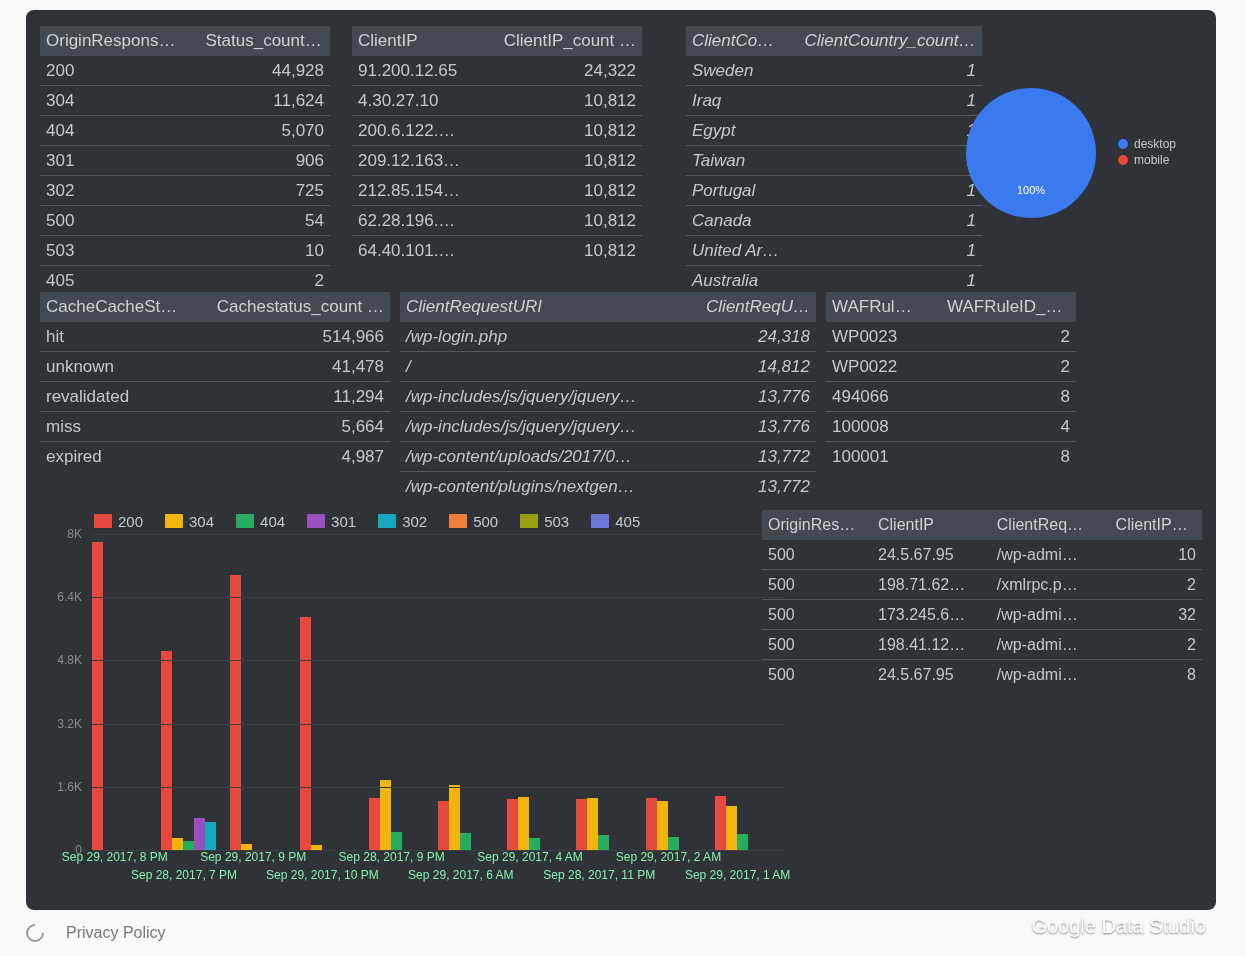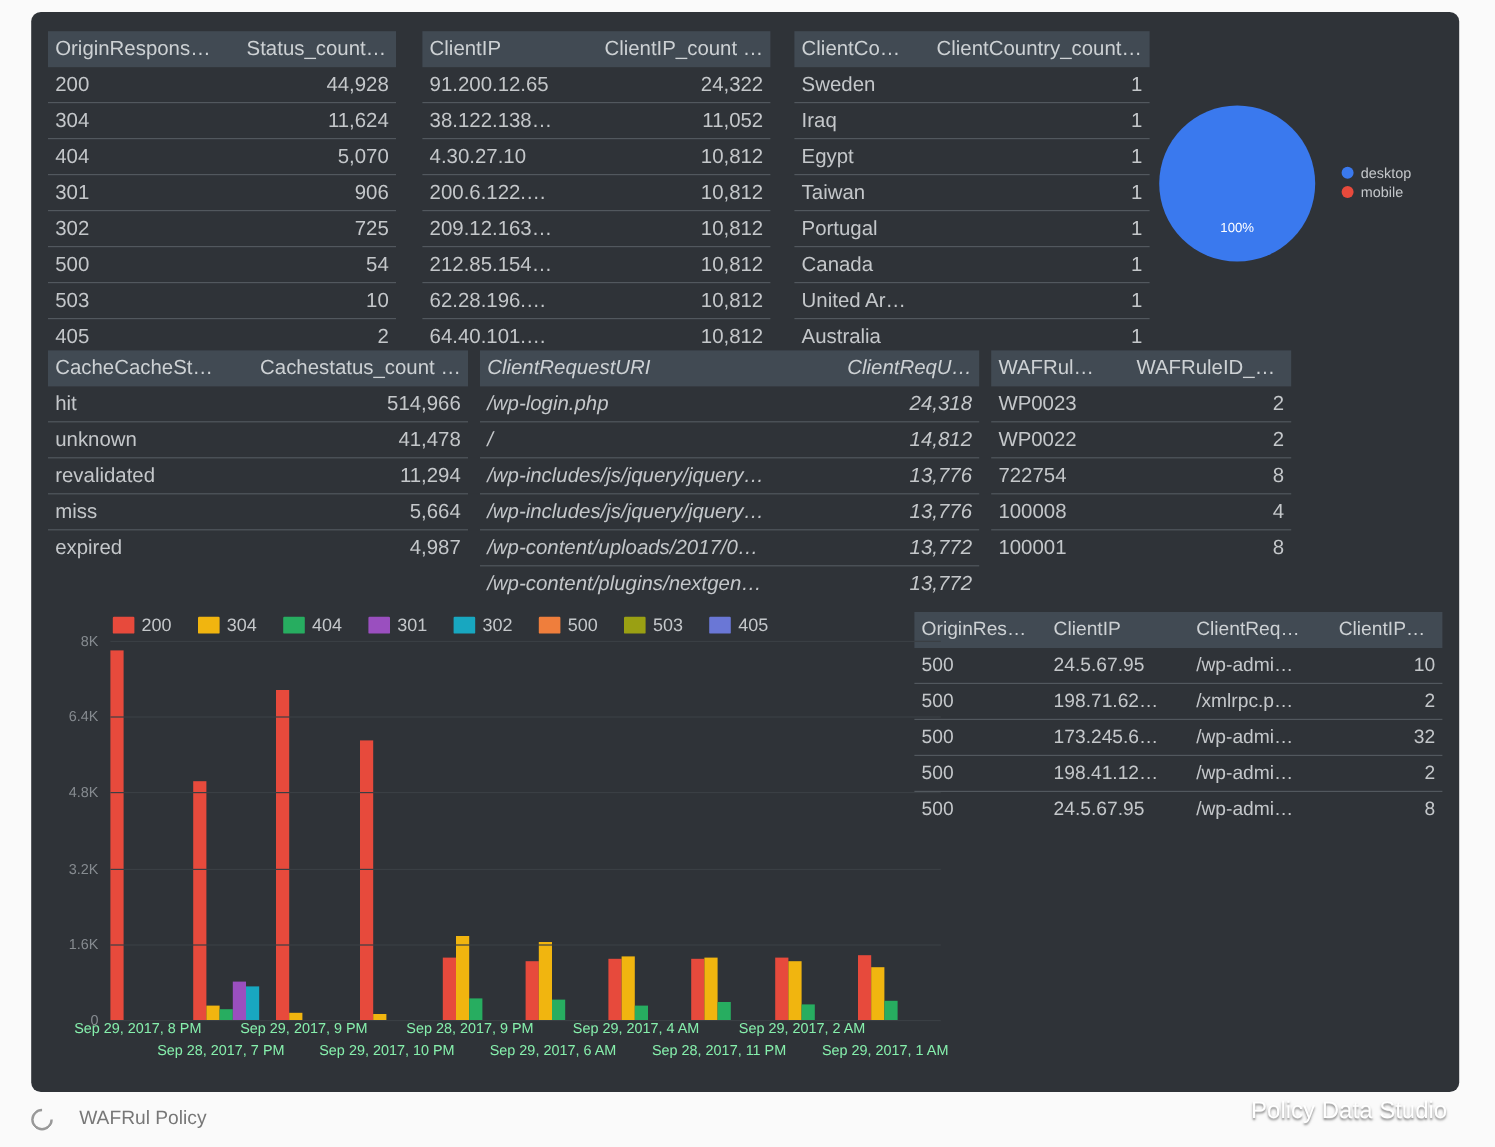--- a/index.html
+++ b/index.html
@@ -88,24 +88,20 @@
     <div class="tbl" id="tbl-clientip" style="left:326px;top:16px; width:290px;">
         <div class="hdr">
           <div class="cell" style="width: 50%;">ClientIP</div>
           <div class="cell" style="width: 50%; text-align: right;">ClientIP_count …</div>
         </div>
         <div class="row">
           <div class="cell" style="width: 50%;">91.200.12.65</div>
           <div class="cell num" style="width: 50%;">24,322</div>
         </div>
         <div class="row">
-          <div class="cell" style="width: 50%;">38.122.138…</div>
-          <div class="cell num" style="width: 50%;">11,052</div>
-        </div>
-        <div class="row">
           <div class="cell" style="width: 50%;">4.30.27.10</div>
           <div class="cell num" style="width: 50%;">10,812</div>
         </div>
         <div class="row">
           <div class="cell" style="width: 50%;">200.6.122.…</div>
           <div class="cell num" style="width: 50%;">10,812</div>
         </div>
         <div class="row">
           <div class="cell" style="width: 50%;">209.12.163…</div>
           <div class="cell num" style="width: 50%;">10,812</div>
@@ -116,21 +112,21 @@
         </div>
         <div class="row">
           <div class="cell" style="width: 50%;">62.28.196.…</div>
           <div class="cell num" style="width: 50%;">10,812</div>
         </div>
         <div class="row">
           <div class="cell" style="width: 50%;">64.40.101.…</div>
           <div class="cell num" style="width: 50%;">10,812</div>
         </div>
       </div>
-    <div class="tbl" id="tbl-country" style="left:636px;top:16px; width:296px;">
+    <div class="tbl" id="tbl-country" style="left:660px;top:16px; width:296px;font-style:italic;">
         <div class="hdr">
           <div class="cell" style="width: 38%;">ClientCo…</div>
           <div class="cell" style="width: 62%; text-align: right;">ClientCountry_count …</div>
         </div>
         <div class="row">
           <div class="cell" style="width: 38%;">Sweden</div>
           <div class="cell num" style="width: 62%;">1</div>
         </div>
         <div class="row">
           <div class="cell" style="width: 38%;">Iraq</div>
@@ -241,21 +237,21 @@
         </div>
         <div class="row">
           <div class="cell" style="width: 46%;">WP0023</div>
           <div class="cell num" style="width: 54%;">2</div>
         </div>
         <div class="row">
           <div class="cell" style="width: 46%;">WP0022</div>
           <div class="cell num" style="width: 54%;">2</div>
         </div>
         <div class="row">
-          <div class="cell" style="width: 46%;">722754</div>
+          <div class="cell" style="width: 46%;">494066</div>
           <div class="cell num" style="width: 54%;">8</div>
         </div>
         <div class="row">
           <div class="cell" style="width: 46%;">100008</div>
           <div class="cell num" style="width: 54%;">4</div>
         </div>
         <div class="row">
           <div class="cell" style="width: 46%;">100001</div>
           <div class="cell num" style="width: 54%;">8</div>
         </div>
@@ -413,16 +409,16 @@
           <div class="xtick" style="left: 624.436px; top: 0px;">Sep 29, 2017, 2 AM</div>
           <div class="xtick" style="left: 693.636px; top: 18px;">Sep 29, 2017, 1 AM</div>
         </div>
     </div>
 
   </div>
 
   <div class="footer">
     <span class="refresh-ico"></span>
     <span style="width:18px"></span>
-    <a href="#" style="color:#777;text-decoration:none">WAFRul Policy</a>
+    <a href="#" style="color:#777;text-decoration:none">Privacy Policy</a>
   </div>
-  <div class="gds">Policy Data Studio</div>
+  <div class="gds">Google Data Studio</div>
 </div>
 
 </body></html>

